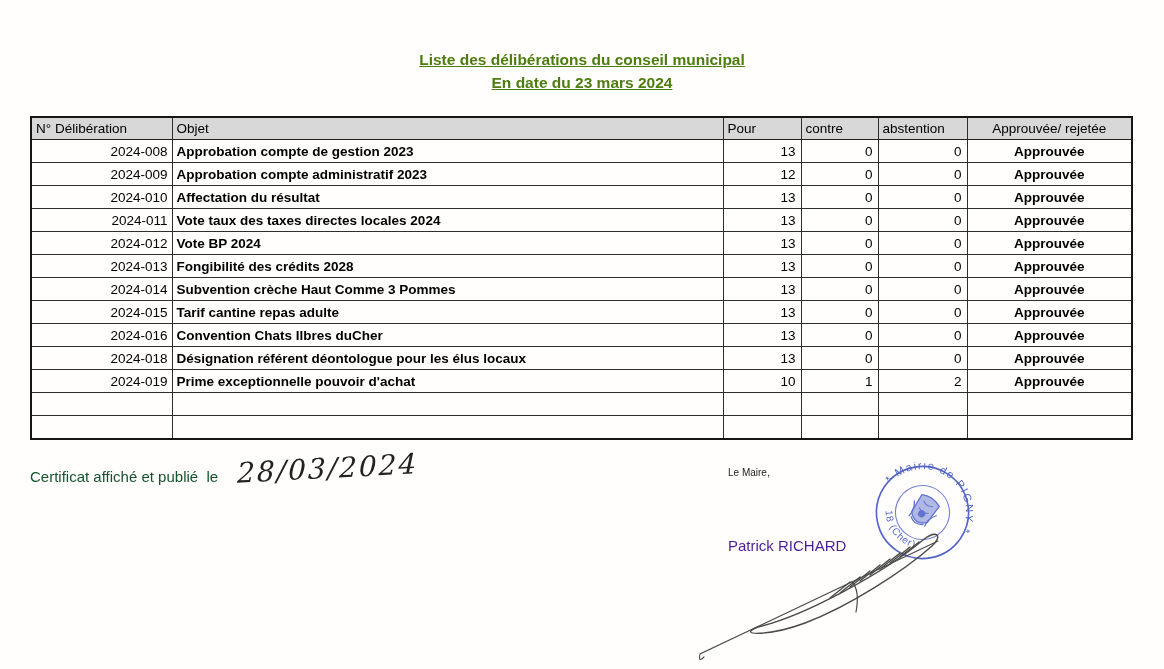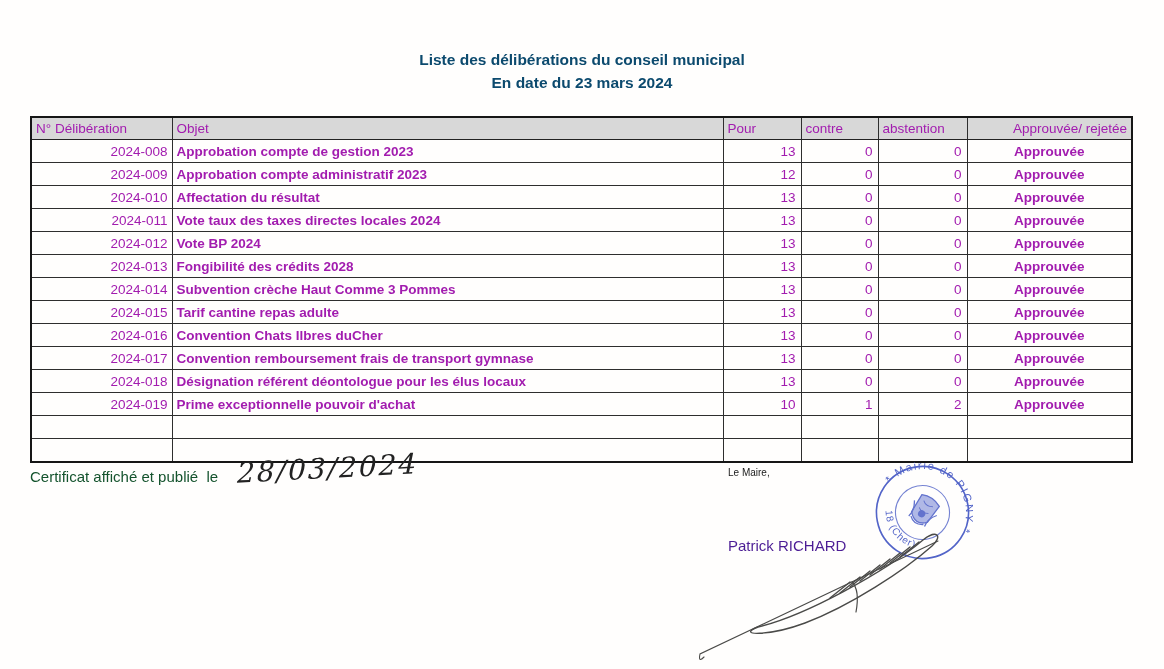--- a/index.html
+++ b/index.html
@@ -2,36 +2,36 @@
 <html><head>
 <meta charset="utf-8">
 <style>
   html,body{margin:0;padding:0;background:#ffffff;}
   .page{
     position:relative;width:1164px;height:669px;background:#fffefd;
     font-family:"Liberation Sans","DejaVu Sans",sans-serif;color:#1c1c1c;overflow:hidden;
   }
   
   .title-block{position:absolute;top:48px;left:0;width:100%;text-align:center;line-height:23px;}
-  .title-line{font-size:15.5px;font-weight:bold;color:#0c4a6e;}
+  .title-line{font-size:15.5px;font-weight:bold;color:#4d7c0f;text-decoration:underline;}
   
   .delib-table{
     position:absolute;left:30px;top:116px;width:1101px;
     border-collapse:collapse;table-layout:fixed;
-    font-size:13.5px;color:#a21caf;
+    font-size:13.5px;color:#000000;
   }
   .delib-table td,.delib-table th{
     border:1px solid #2e2e2e;padding:0 4px;height:22px;overflow:hidden;white-space:nowrap;
   }
   .delib-table{border:2px solid #161616;}
   .delib-table thead th{
     background:#d8d8d8;font-weight:normal;text-align:left;height:21px;font-size:13.5px;
     border-bottom:1.5px solid #222;
   }
-  .delib-table thead th:last-child{text-align:right;}
+  .delib-table thead th:last-child{text-align:center;}
   td.c-num{text-align:right;}
   td.c-objet{font-weight:bold;}
   td.c-pour,td.c-contre,td.c-abst{text-align:right;padding-right:5px;}
   td.c-dec{font-weight:bold;text-align:center;}
   
   .certify{position:absolute;left:30px;top:468px;font-size:15px;white-space:pre;color:#14532d;}
   .hand-date{
     position:absolute;left:237px;top:452px;font-size:28px;color:#222;
     font-family:"DejaVu Serif",serif;font-style:italic;letter-spacing:2px;
     transform:rotate(-3deg) skewX(-4deg);
@@ -147,28 +147,20 @@
 
         <tr>
           <td class="c-num">2024-016</td>
           <td class="c-objet">Convention Chats Ilbres duCher</td>
           <td class="c-pour">13</td>
           <td class="c-contre">0</td>
           <td class="c-abst">0</td>
           <td class="c-dec">Approuvée</td>
         </tr>
 
-        <tr>
-          <td class="c-num">2024-017</td>
-          <td class="c-objet">Convention remboursement frais de transport gymnase</td>
-          <td class="c-pour">13</td>
-          <td class="c-contre">0</td>
-          <td class="c-abst">0</td>
-          <td class="c-dec">Approuvée</td>
-        </tr>
 
         <tr>
           <td class="c-num">2024-018</td>
           <td class="c-objet">Désignation référent déontologue pour les élus locaux</td>
           <td class="c-pour">13</td>
           <td class="c-contre">0</td>
           <td class="c-abst">0</td>
           <td class="c-dec">Approuvée</td>
         </tr>
 

